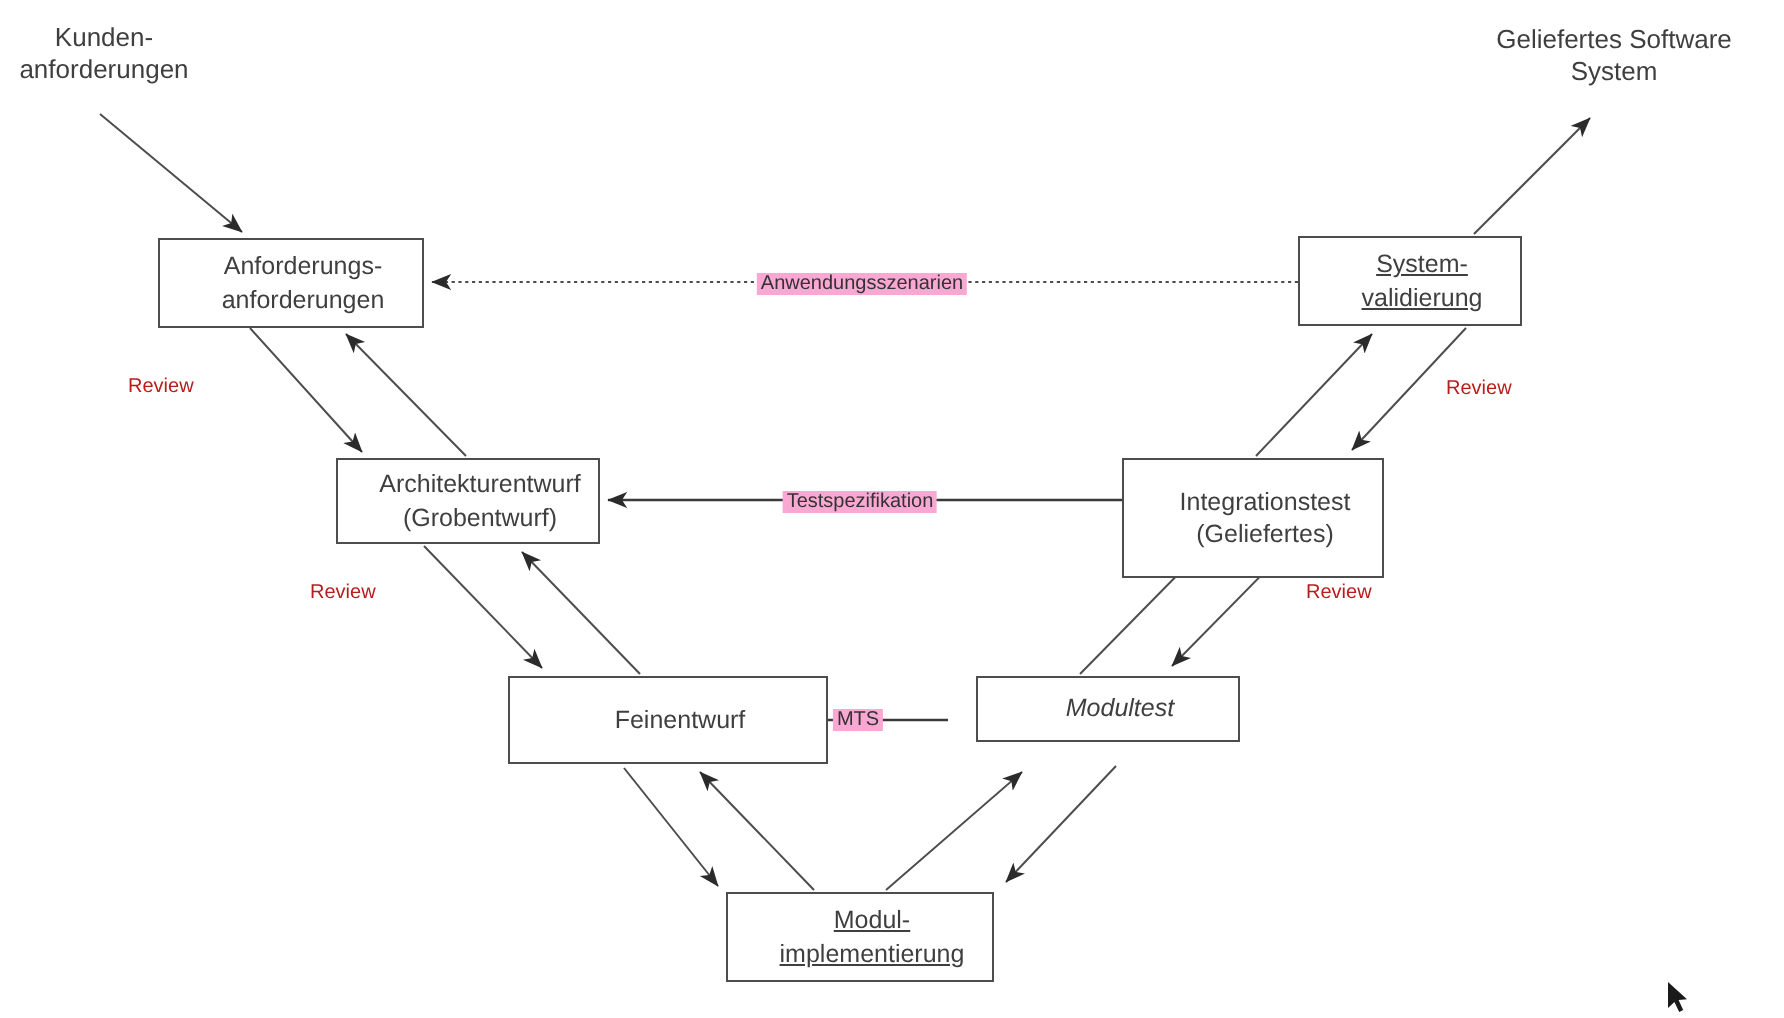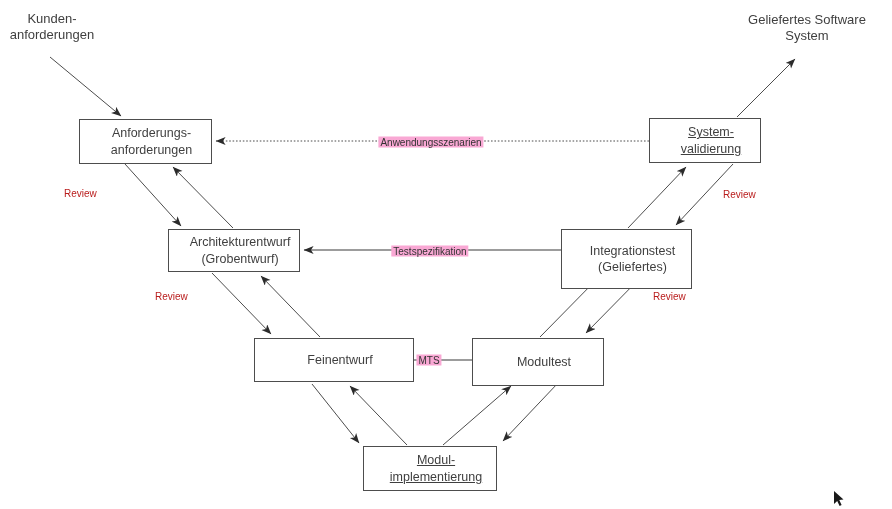--- a/index.html
+++ b/index.html
@@ -95,21 +95,21 @@
 
   <div class="box" style="left:561px;top:229px;width:131px;height:60px;">
     <span>Integrationstest</span>
     <span>(Geliefertes)</span>
   </div>
 
   <div class="box" style="left:254px;top:338px;width:160px;height:44px;">
     <span>Feinentwurf</span>
   </div>
 
-  <div class="box" style="left:472px;top:338px;width:132px;height:48px;">
+  <div class="box" style="left:488px;top:338px;width:132px;height:33px;font-style:italic;">
     <span>Modultest</span>
   </div>
 
   <div class="box" style="left:363px;top:446px;width:134px;height:45px;text-decoration:underline;">
     <span>Modul-</span>
     <span>implementierung</span>
   </div>
 
   <div class="review" style="left:64px;top:189px;">Review</div>
   <div class="review" style="left:155px;top:292px;">Review</div>

